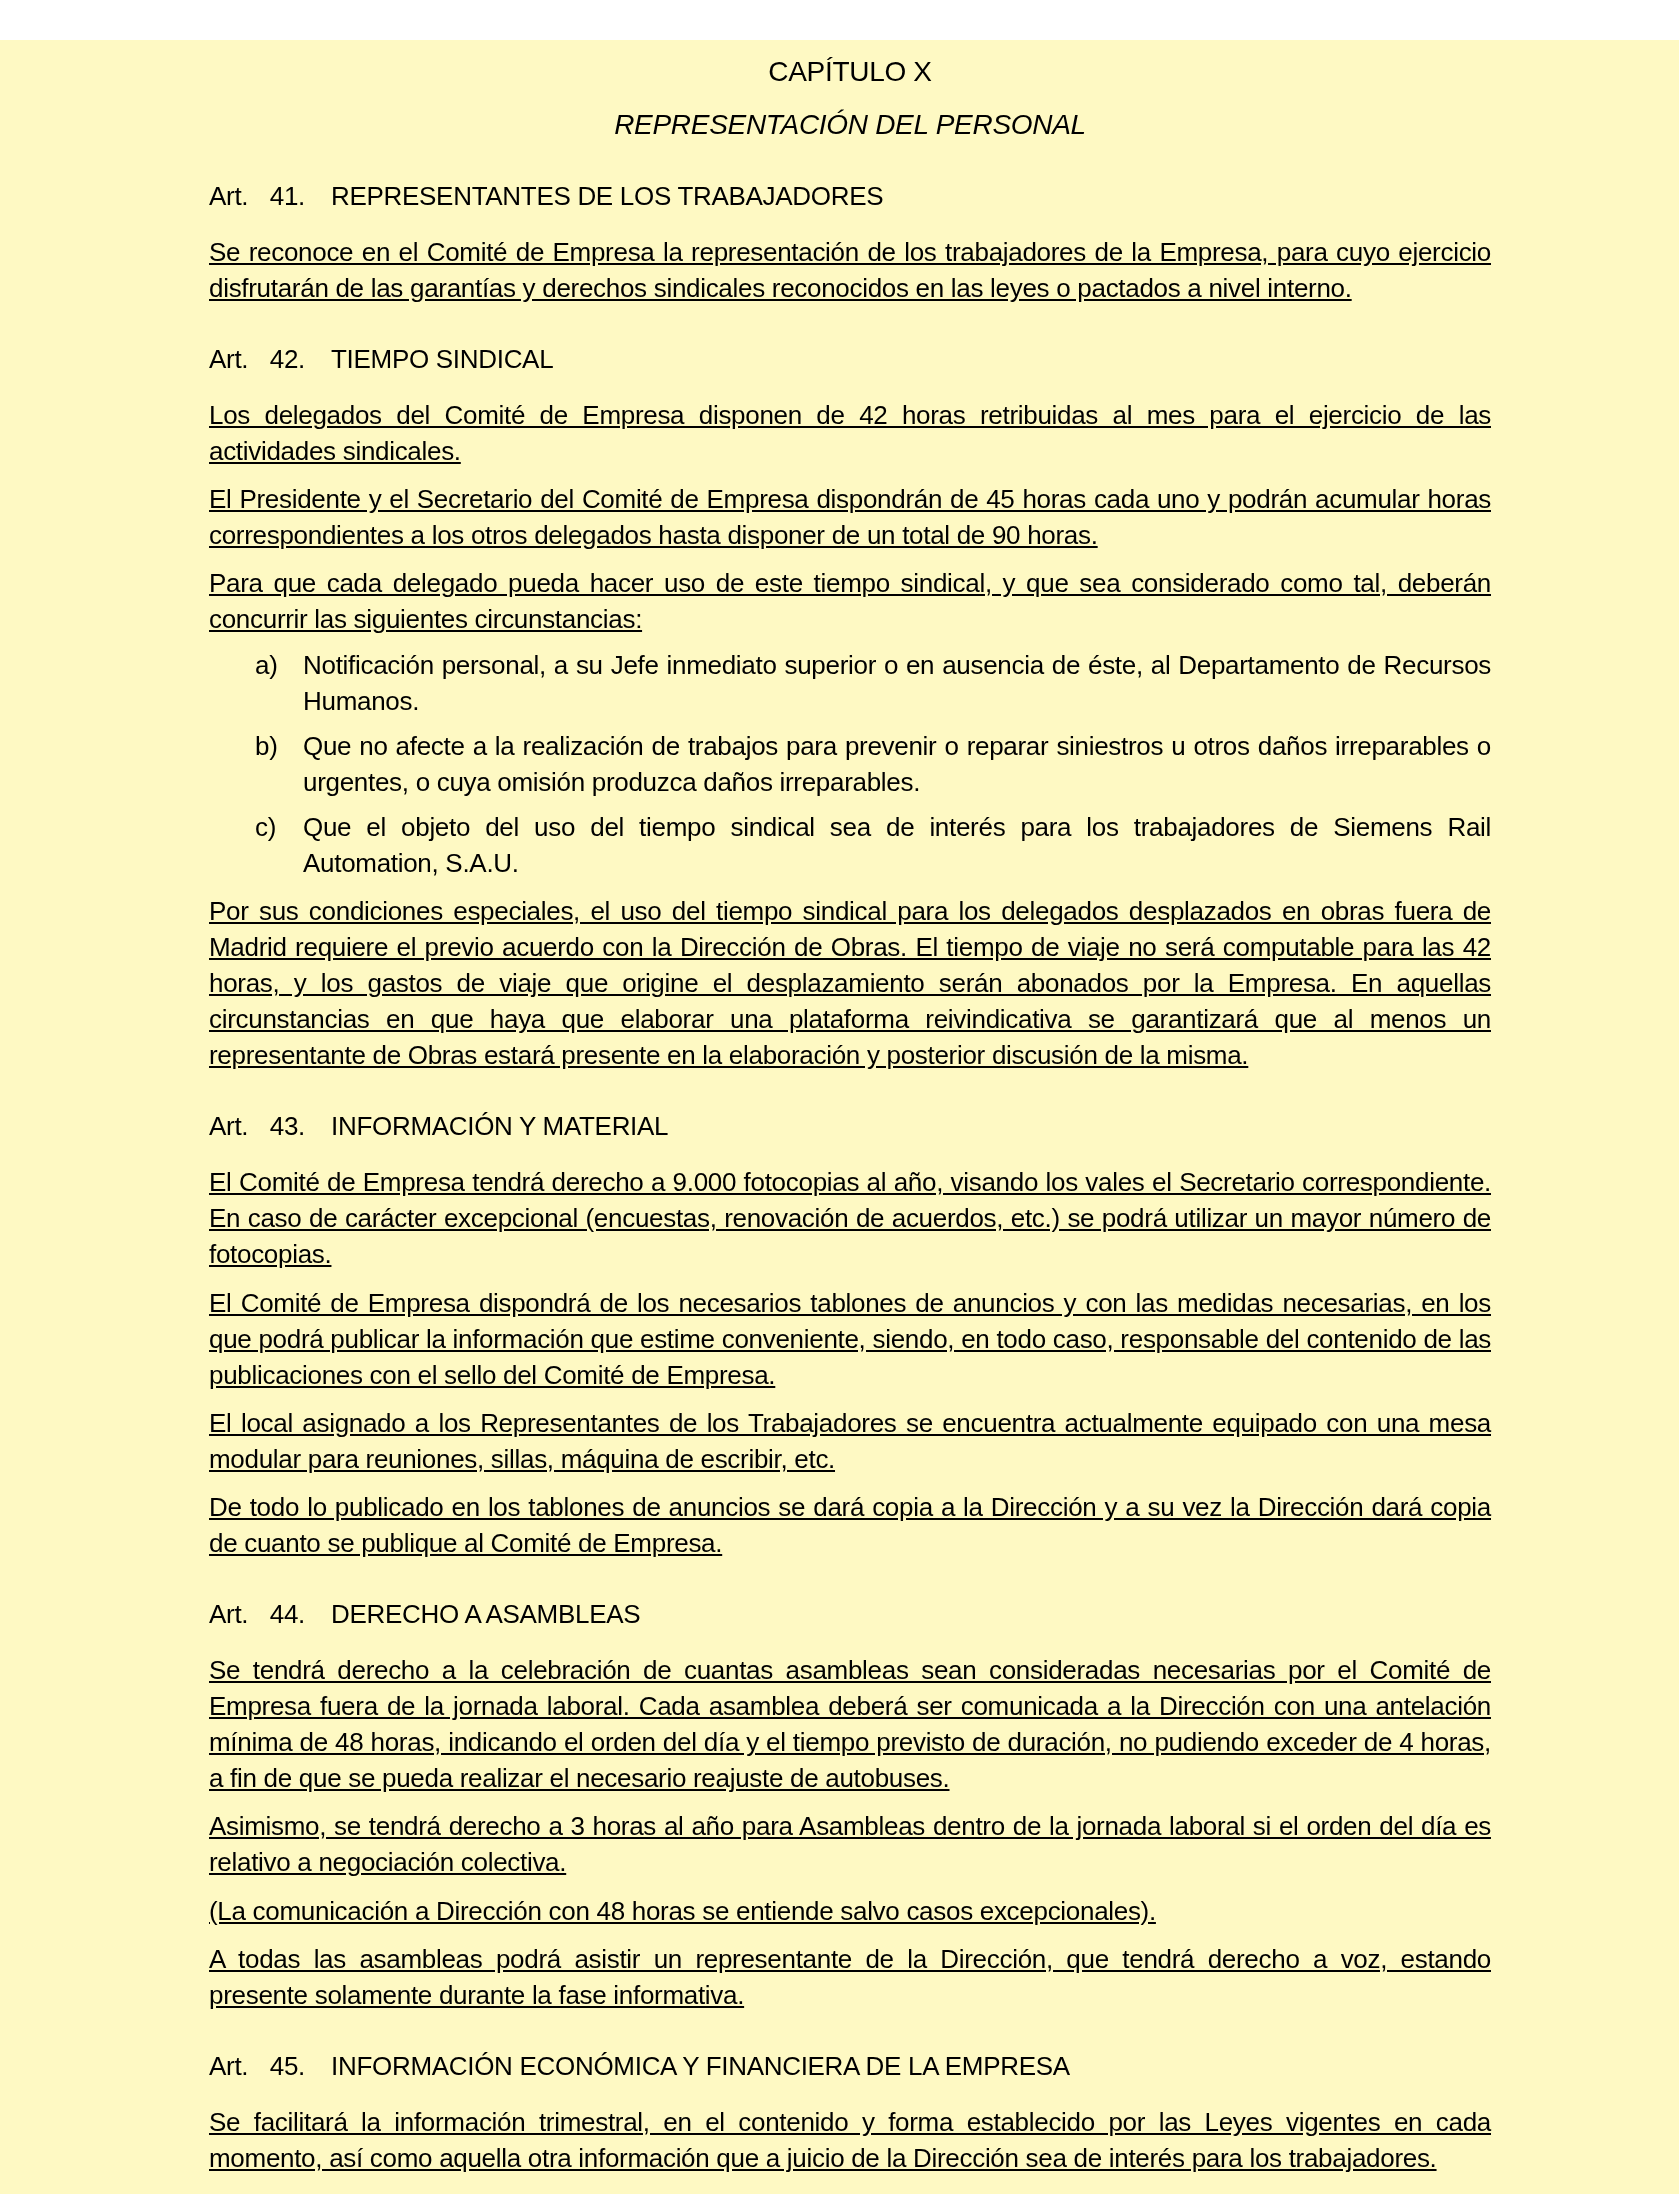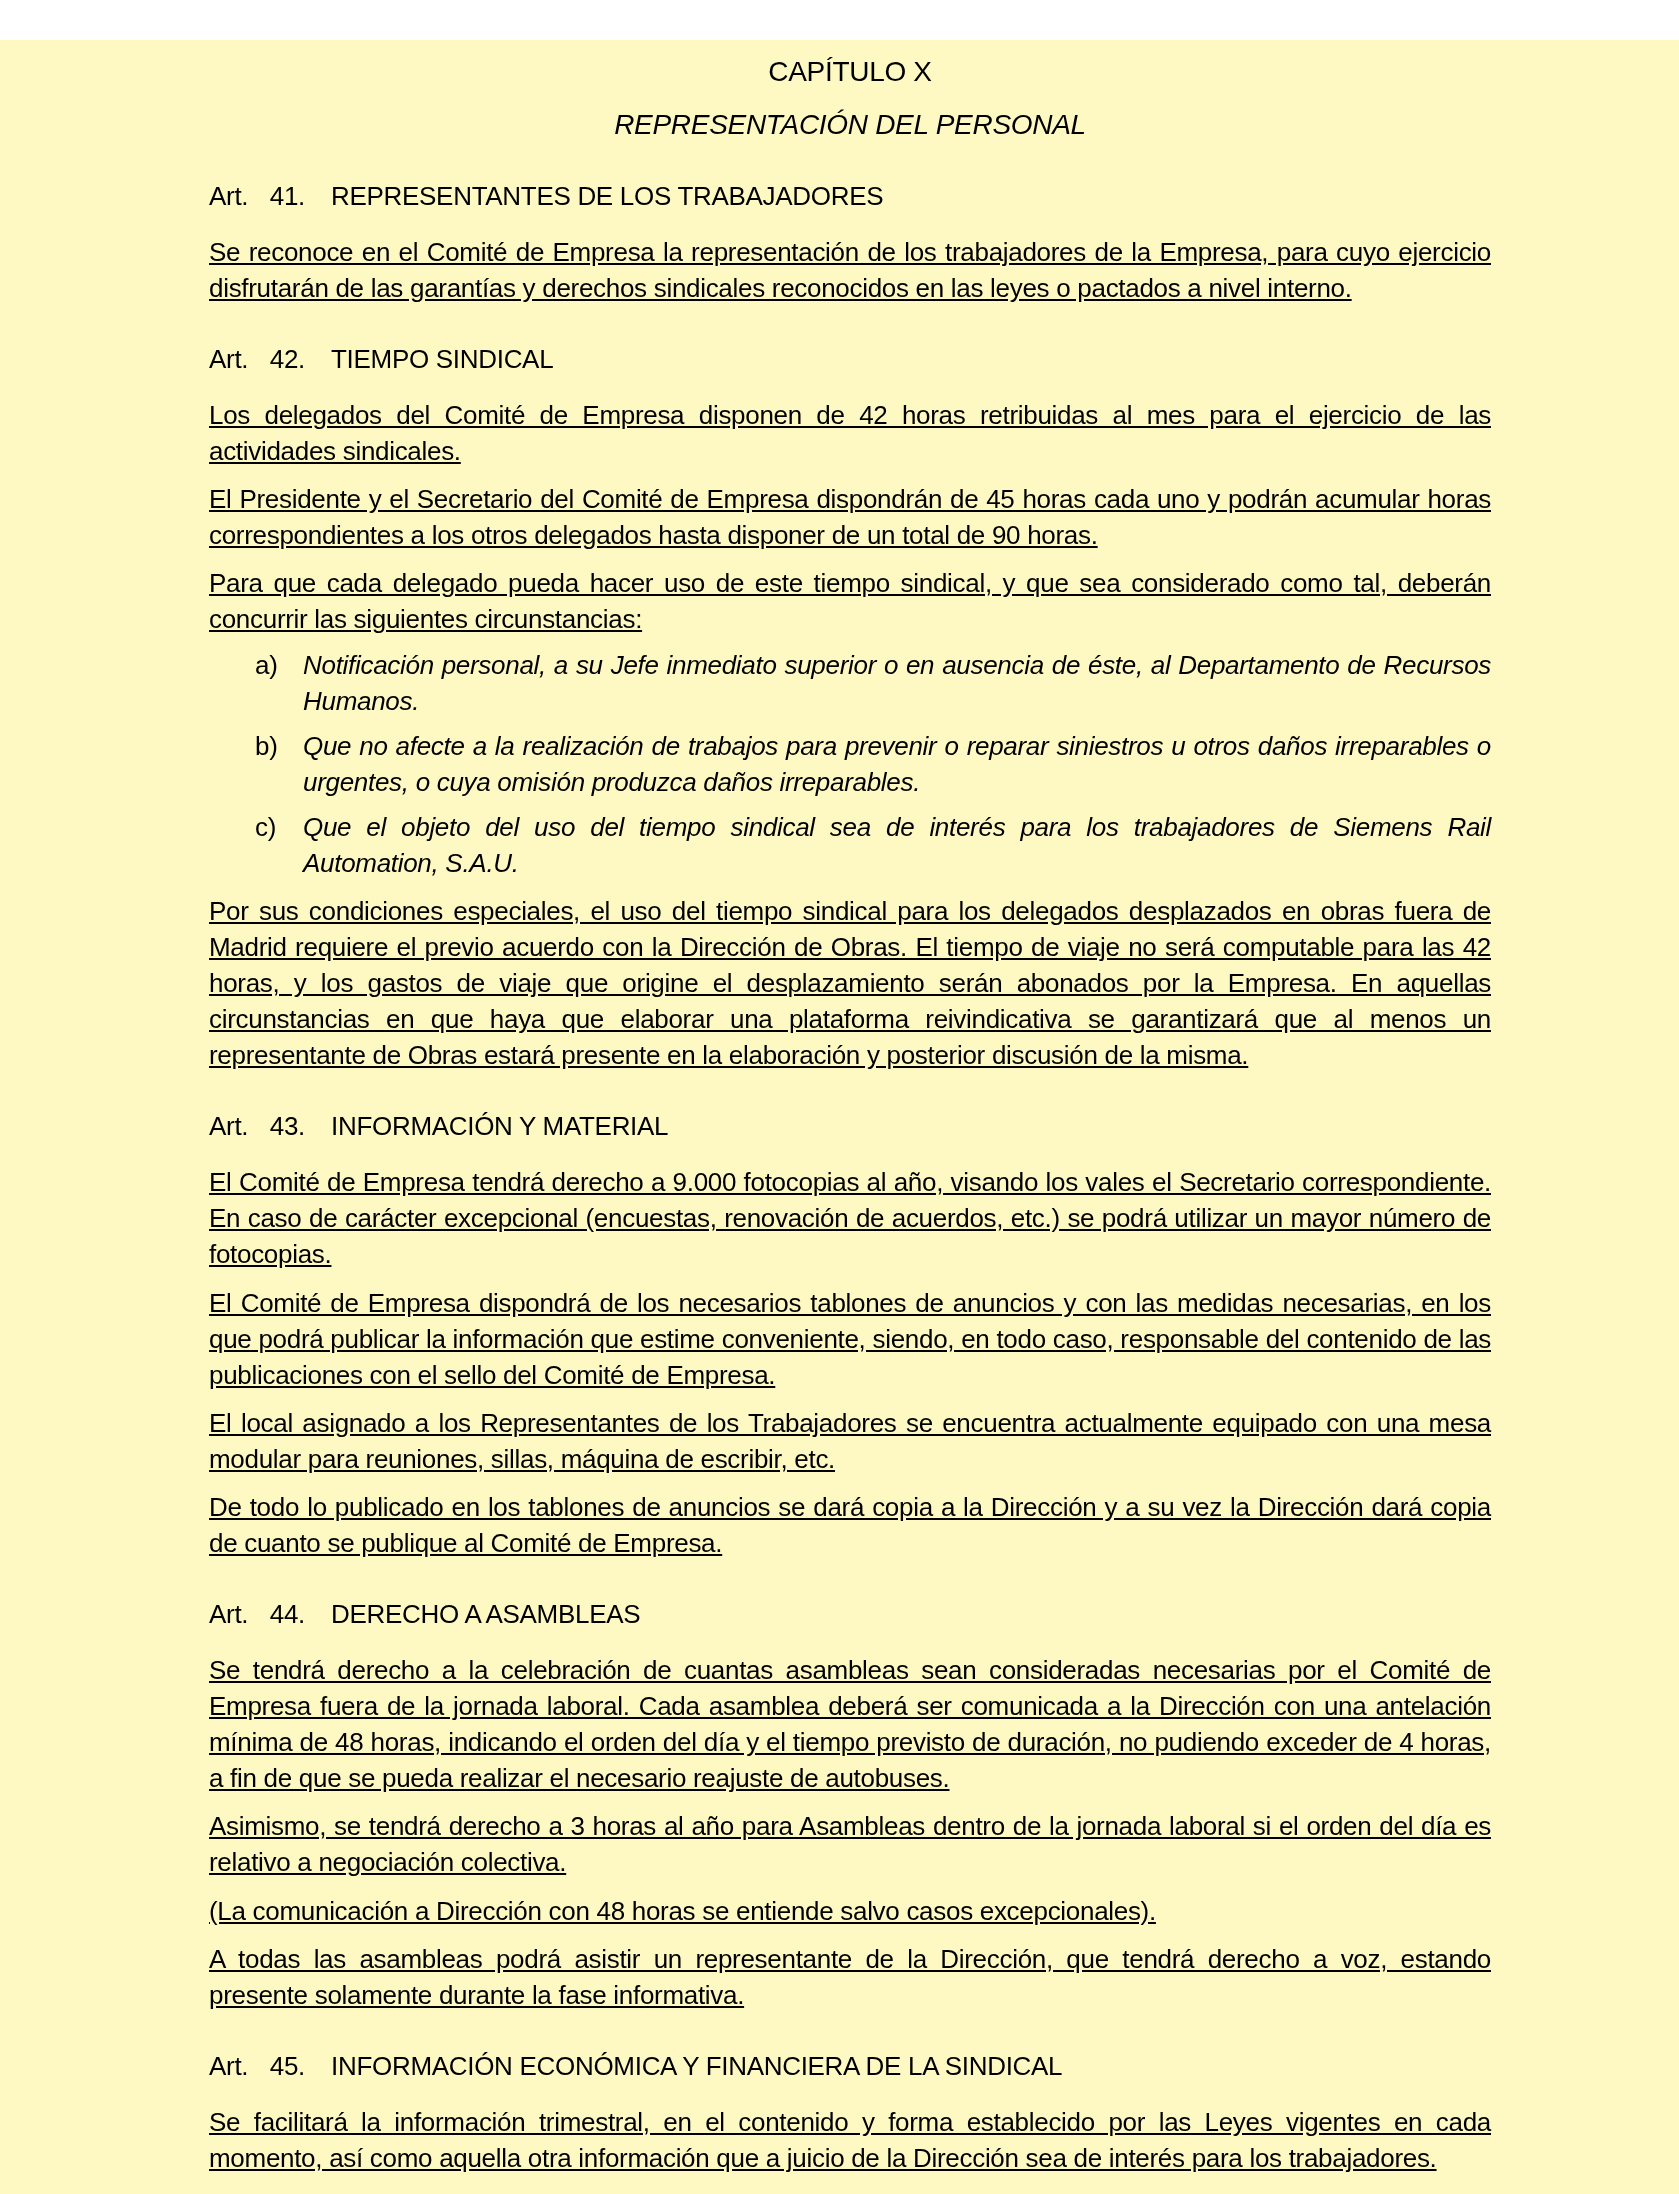--- a/index.html
+++ b/index.html
@@ -56,21 +56,20 @@
     margin: 9.2px 0 0 0;
   }
   .list-item .li-marker {
     flex: 0 0 auto;
     width: 48px;
     margin-left: 46px;
   }
   .list-item .li-text {
     flex: 1 1 auto;
     text-align: justify;
-    font-style: italic;
   }
 </style>
 </head>
 <body>
 
 <div class="page">
   <div class="doc-title">CAPÍTULO X</div>
   <div class="doc-subtitle">REPRESENTACIÓN DEL PERSONAL</div>
   <div id="sections-root">
       <section class="section">
@@ -123,19 +122,19 @@
         </h2>
         <p class="para first">Se tendrá derecho a la celebración de cuantas asambleas sean consideradas necesarias por el Comité de Empresa fuera de la jornada laboral. Cada asamblea deberá ser comunicada a la Dirección con una antelación mínima de 48 horas, indicando el orden del día y el tiempo previsto de duración, no pudiendo exceder de 4 horas, a fin de que se pueda realizar el necesario reajuste de autobuses.</p>
         <p class="para">Asimismo, se tendrá derecho a 3 horas al año para Asambleas dentro de la jornada laboral si el orden del día es relativo a negociación colectiva.</p>
         <p class="para">(La comunicación a Dirección con 48 horas se entiende salvo casos excepcionales).</p>
         <p class="para">A todas las asambleas podrá asistir un representante de la Dirección, que tendrá derecho a voz, estando presente solamente durante la fase informativa.</p>
       </section>
       <section class="section">
         <h2 class="section-heading">
           <span class="h-label">Art.</span>
           <span class="h-number">45.</span>
-          <span class="h-title">INFORMACIÓN ECONÓMICA Y FINANCIERA DE LA SINDICAL</span>
+          <span class="h-title">INFORMACIÓN ECONÓMICA Y FINANCIERA DE LA EMPRESA</span>
         </h2>
         <p class="para first">Se facilitará la información trimestral, en el contenido y forma establecido por las Leyes vigentes en cada momento, así como aquella otra información que a juicio de la Dirección sea de interés para los trabajadores.</p>
       </section>
     </div>
 </div>
 
 
 </body></html>

